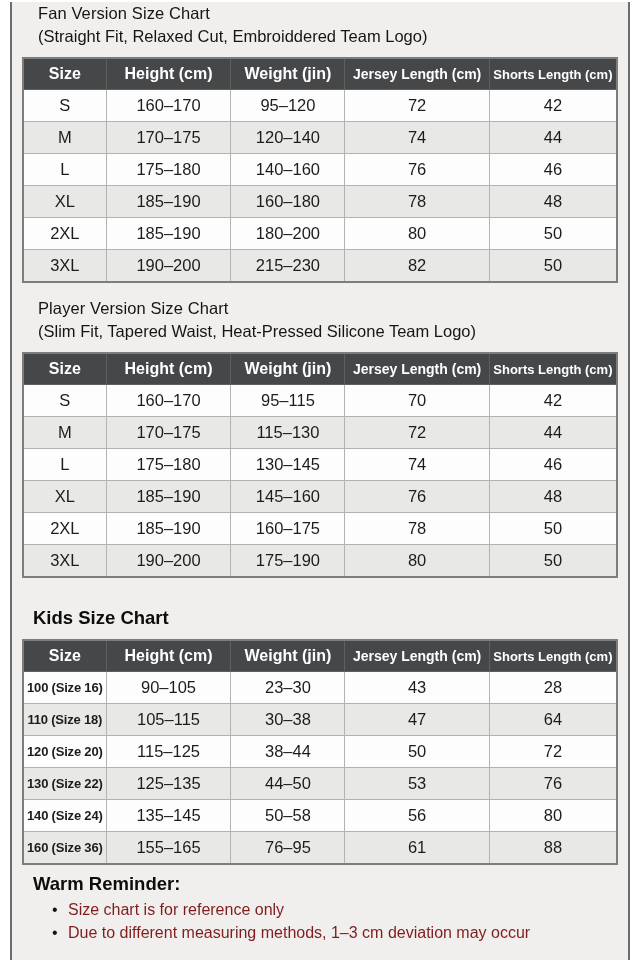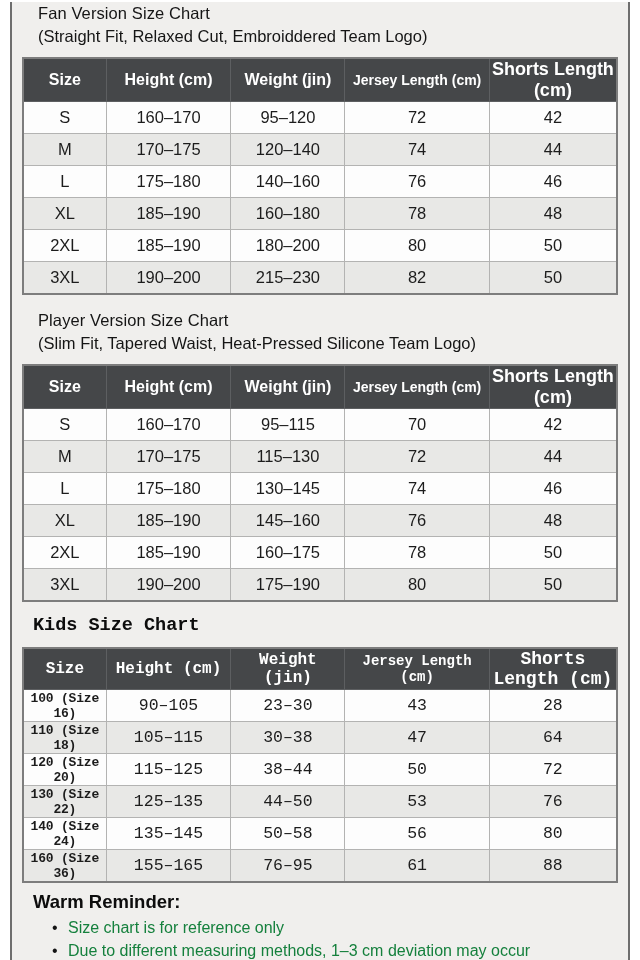--- a/index.html
+++ b/index.html
@@ -59,21 +59,21 @@
     background: #454749;
     color: #ffffff;
     font-weight: 700;
     font-size: 16px;
     height: 30px;
     padding: 0 0;
     border: 1px solid #5d5f61;
     text-align: center;
   }
   table.size-table th:nth-child(4) { font-size: 14px; }
-  table.size-table th:nth-child(5) { font-size: 18px; }
+  table.size-table th:nth-child(5) { font-size: 13px; }
   table.size-table td {
     height: 31px;
     text-align: center;
     font-size: 16.5px;
     color: #1c1c1c;
     border: 1px solid #b3b3b2;
     padding: 0 2px;
   }
   table.size-table tbody tr:nth-child(even) td { background: #e8e8e6; }
   table.size-table col:nth-child(1) { width: 14%; }
@@ -81,32 +81,32 @@
   table.size-table col:nth-child(3) { width: 19.2%; }
   table.size-table col:nth-child(4) { width: 24.3%; }
   table.size-table col:nth-child(5) { width: 21.5%; }
   table.kids td:first-child {
     font-size: 13px;
     font-weight: 600;
     letter-spacing: -0.2px;
     text-align: center;
   }
   .mt14 { margin-top: 14px; }
-  .mt16 { margin-top: 12px; font-family: Liberation Mono, monospace; }
+  .mt16 { margin-top: 28px; }
   .reminder { margin-top: 7px; }
   .reminder-list {
     list-style: none;
     margin: 3px 0 0 0;
     padding: 0 0 0 40px;
   }
   .reminder-list li {
     position: relative;
     font-size: 16px;
     line-height: 22.5px;
-    color: #15803d;
+    color: #7f1d1d;
     padding-left: 16px;
   }
   .reminder-list li::before {
     content: "•";
     position: absolute;
     left: 0;
     top: 0;
     font-size: 16px;
     color: #141414;
   }

